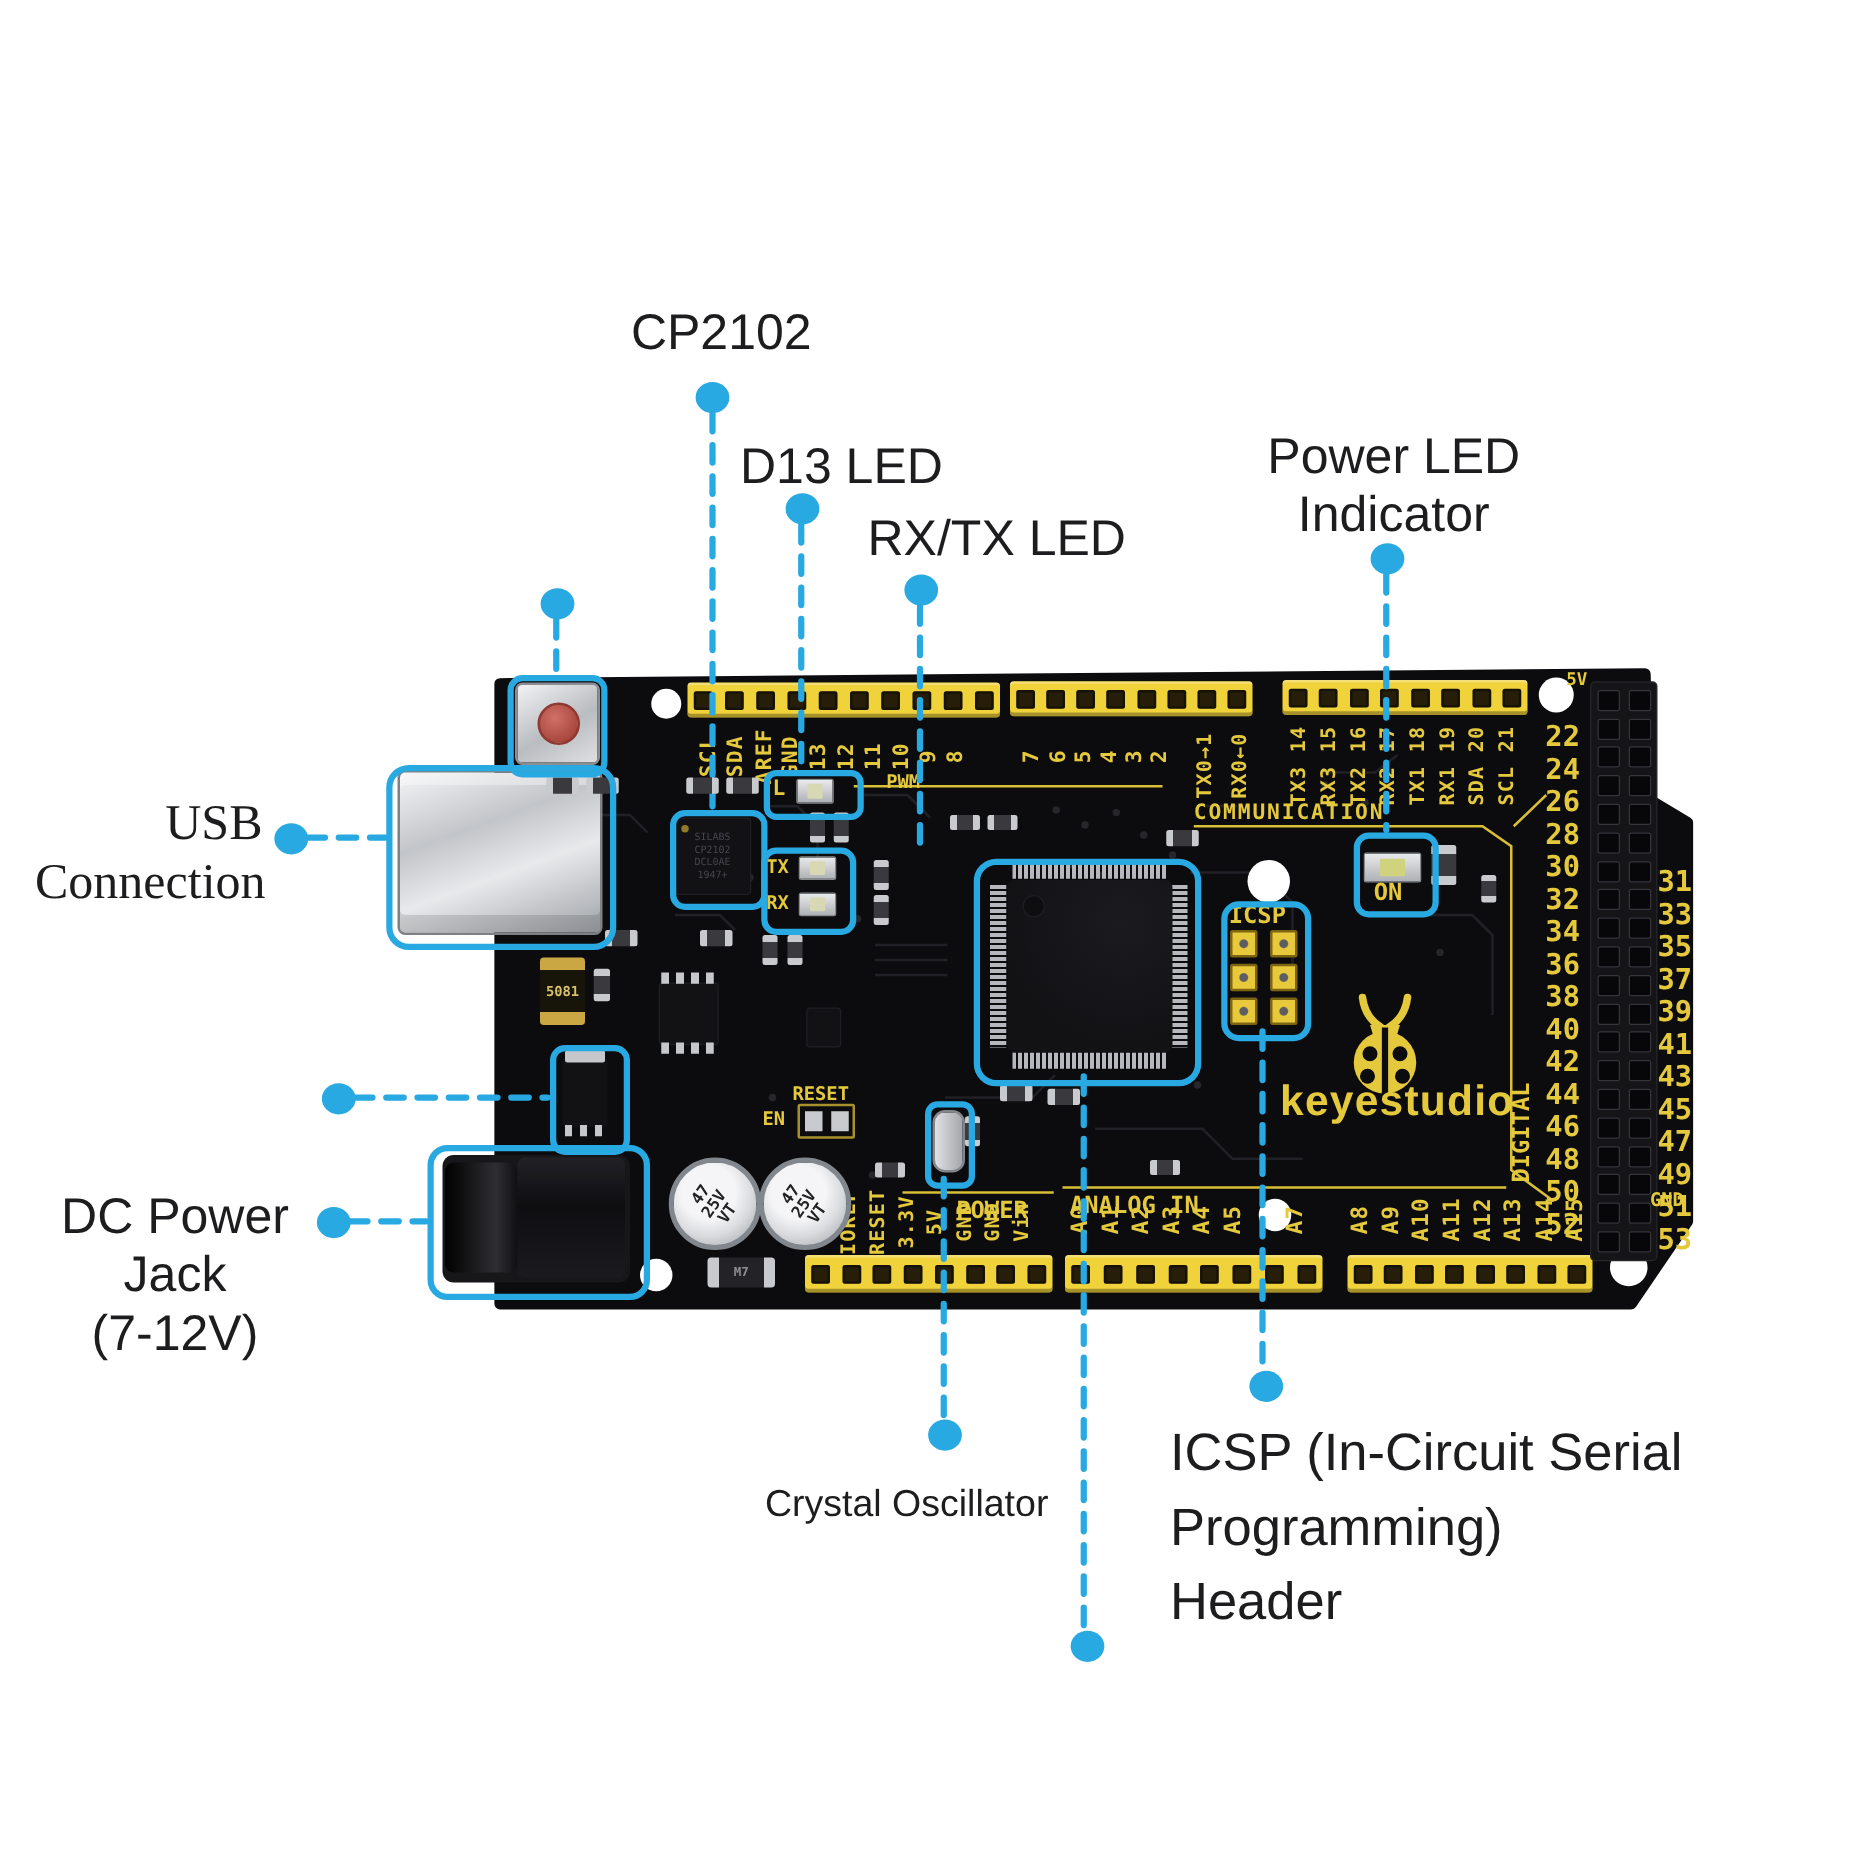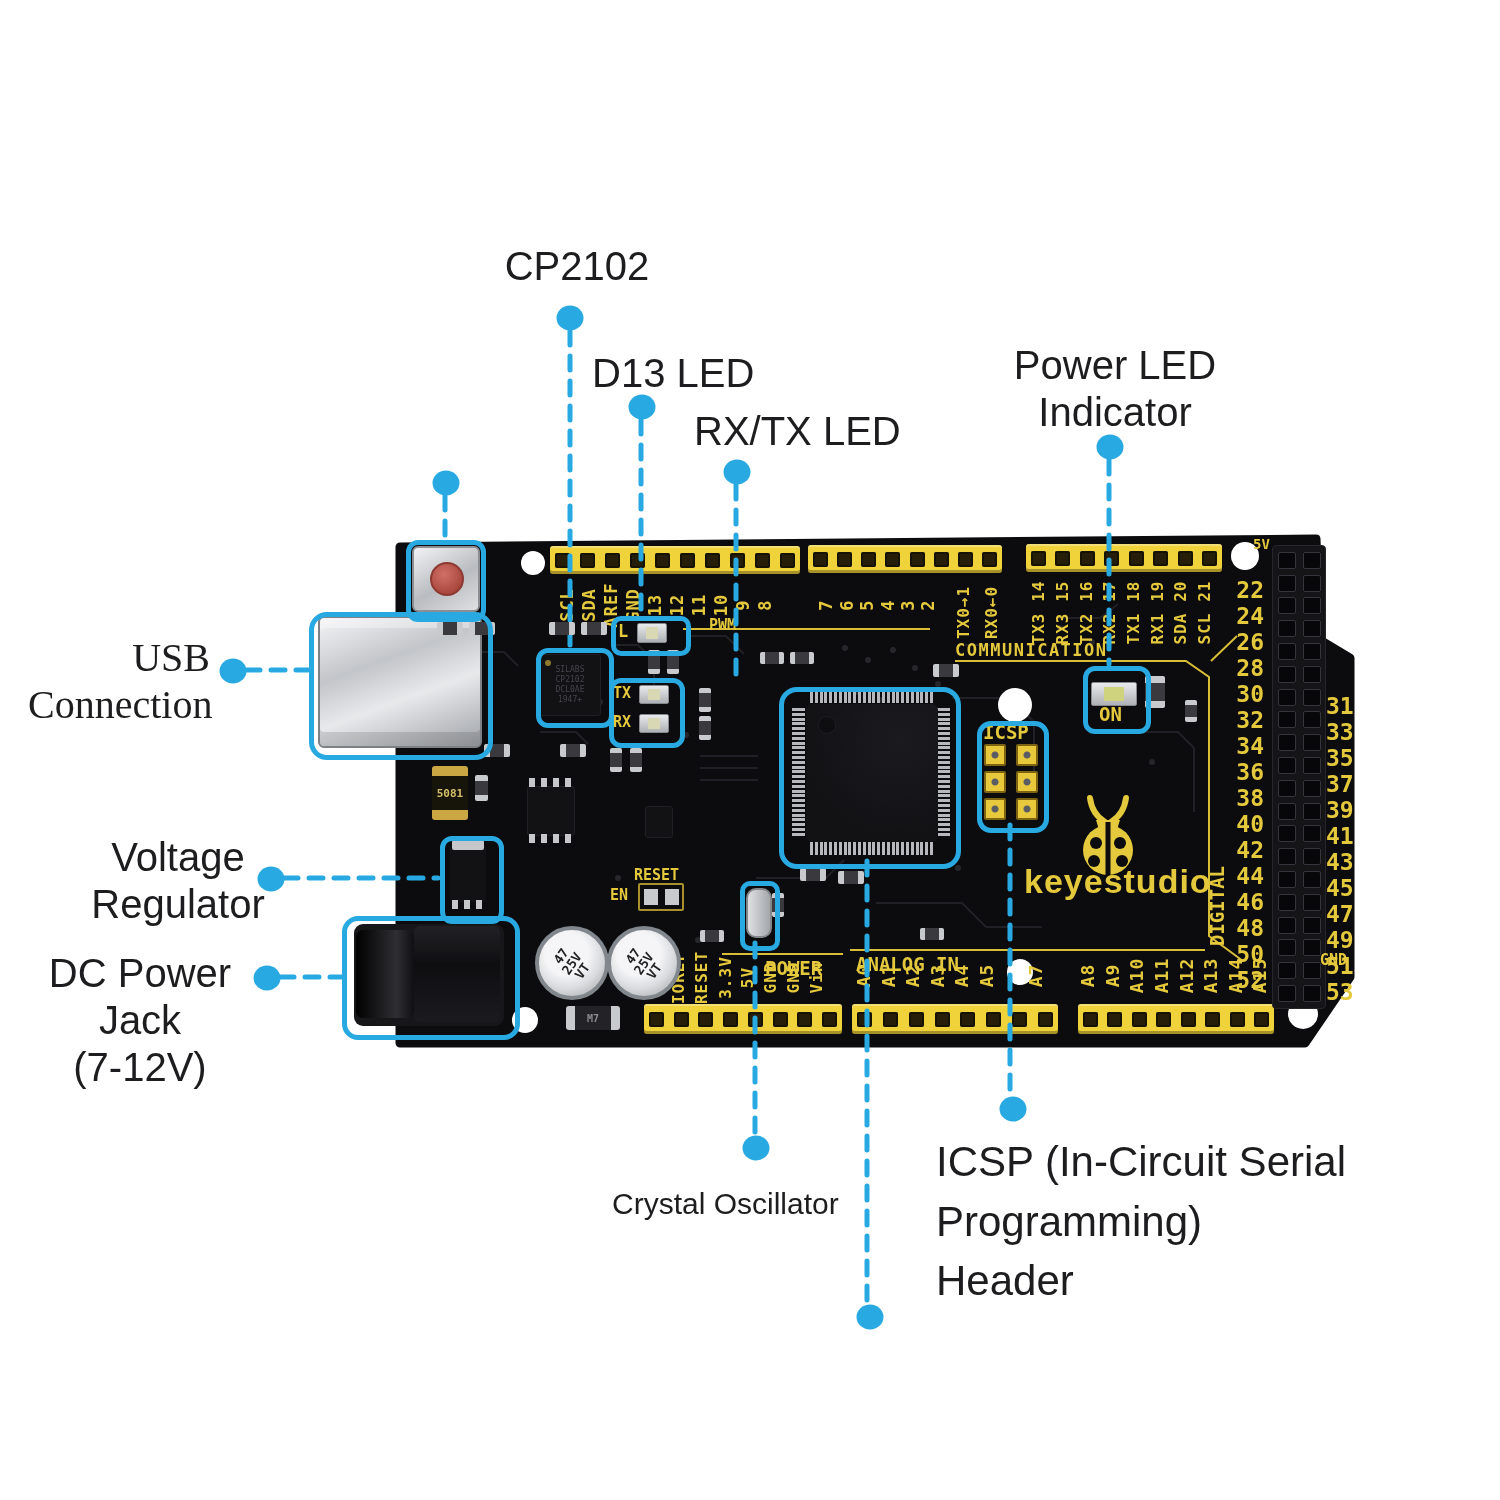--- a/index.html
+++ b/index.html
@@ -635,22 +635,20 @@
   <div class="hlbox" style="left:342px;top:916px;width:168px;height:114px;border-radius:16px;"></div>
   <div class="hlbox" style="left:740px;top:881px;width:30px;height:60px;border-radius:10px;"></div>
 
   <div class="anno center" style="left:457px;top:243px;width:240px;">CP2102</div>
   <div class="anno" style="left:592px;top:350px;">D13 LED</div>
   <div class="anno" style="left:694px;top:408px;">RX/TX LED</div>
   <div class="anno center" style="left:995px;top:342px;width:240px;">Power LED
 Indicator</div>
   <div class="anno right" style="left:28px;top:634px;width:182px;">USB
 Connection</div>
-  <div class="anno center" style="left:77px;top:834px;width:202px;">Voltage
-Regulator</div>
   <div class="anno center" style="left:20px;top:950px;width:240px;">DC Power Jack
 (7-12V)</div>
   <div class="anno" style="left:612px;top:1186px;font-size:30px;">Crystal Oscillator</div>
   <div class="anno" style="left:936px;top:1132px;font-size:42px;line-height:1.42;">ICSP (In-Circuit Serial
 Programming)
 Header</div>
 
 </div>
 
 </body></html>

